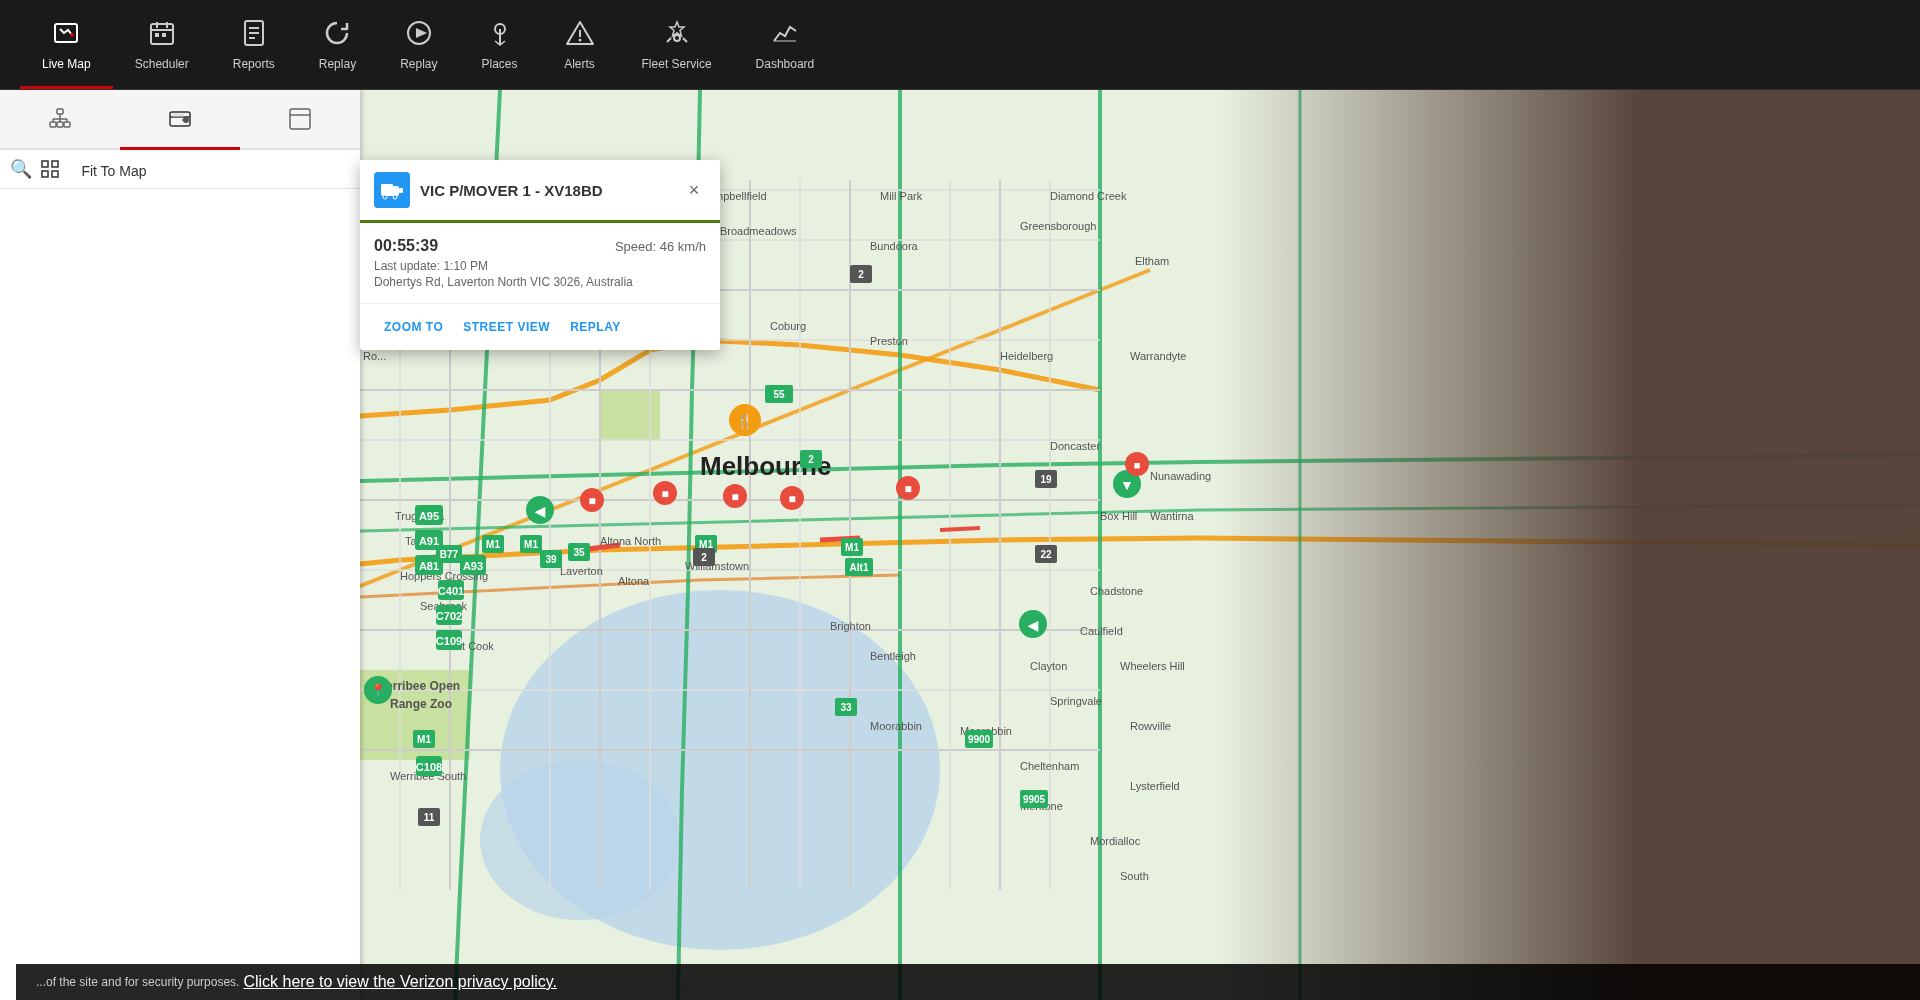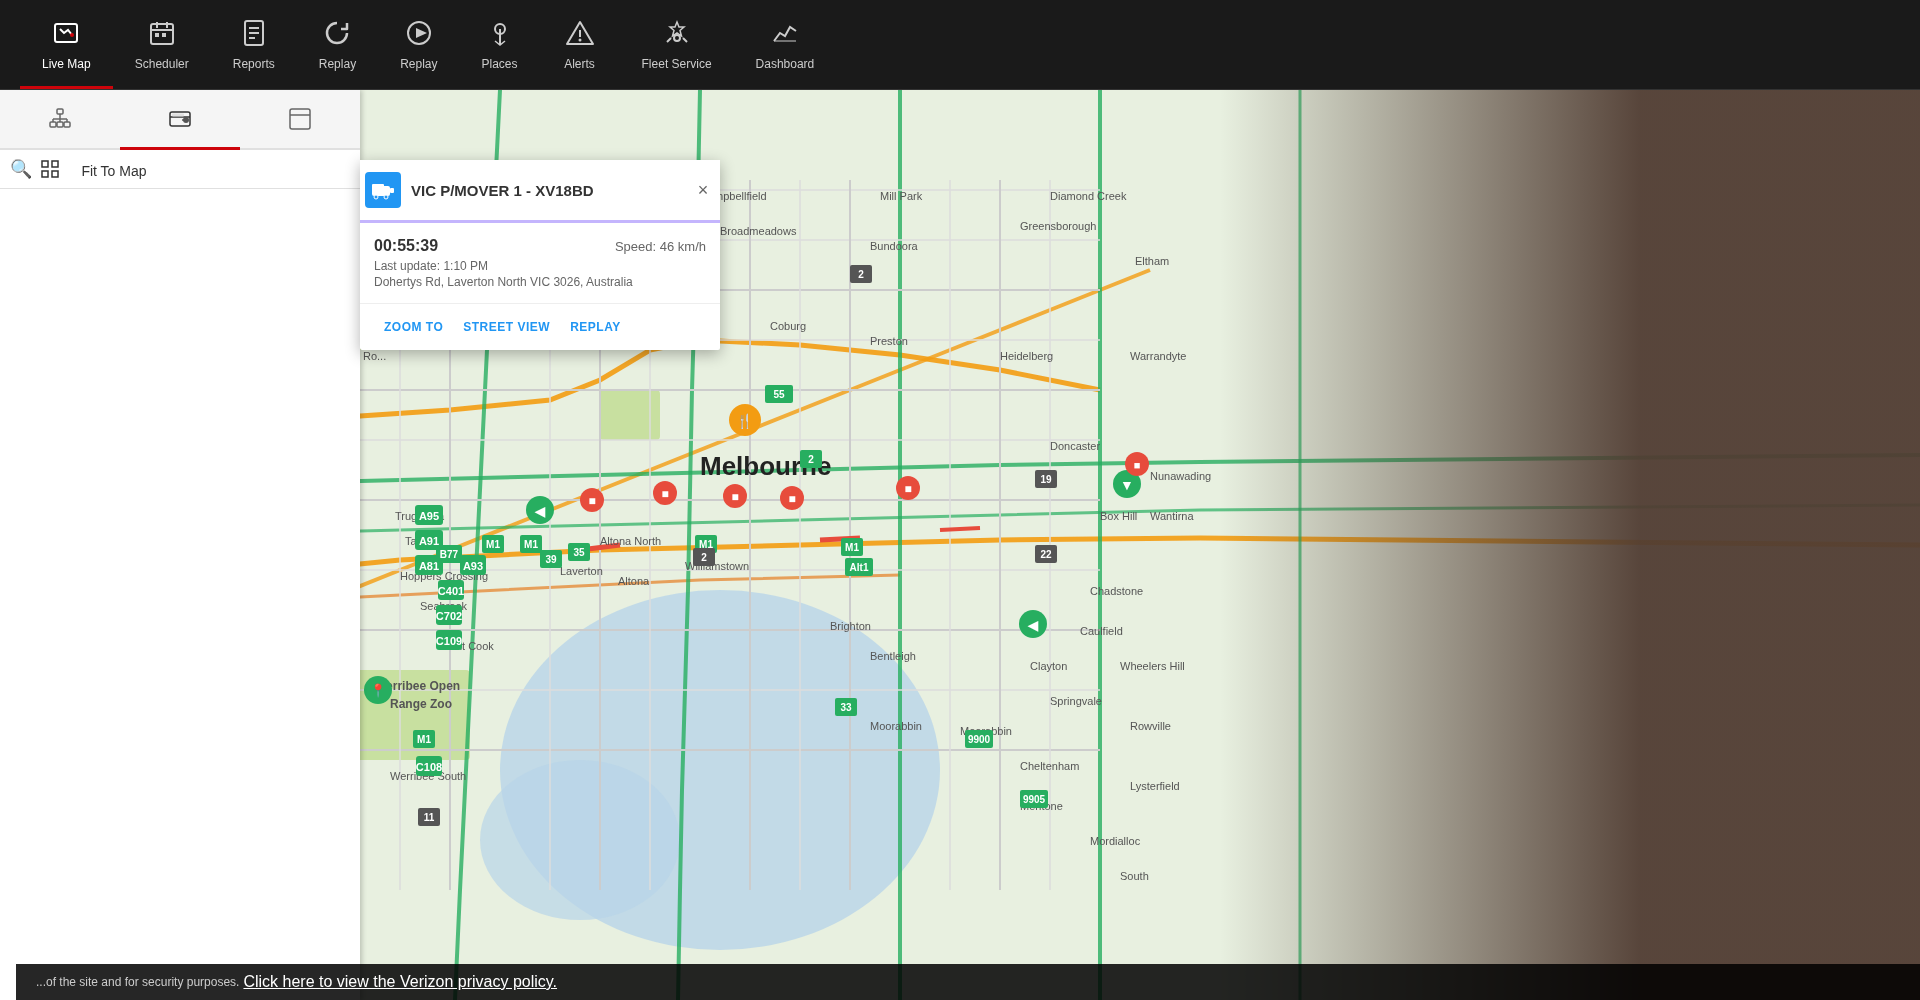--- a/index.html
+++ b/index.html
@@ -56,22 +56,22 @@
       background: #fff; border-bottom: 1px solid #e0e0e0;
     }
 
     
     #vehicle-popup {
       position: absolute; top: 70px; left: 360px; width: 360px;
       background: #fff; z-index: 20; box-shadow: 0 4px 15px rgba(0,0,0,0.3);
       border-radius: 2px;
     }
     .popup-header {
-      display: flex; align-items: center; padding: 12px 5px;
-      background: #fff; border-bottom: 3px solid #c4b5fd;
+      display: flex; align-items: center; padding: 12px 14px;
+      background: #fff; border-bottom: 3px solid #4d7c0f;
       position: relative;
     }
     .popup-vehicle-icon {
       width: 36px; height: 36px; background: #2196F3; border-radius: 4px;
       display: flex; align-items: center; justify-content: center; color: #fff; font-size: 20px;
       margin-right: 10px; flex-shrink: 0;
     }
     .popup-title { font-size: 15px; font-weight: bold; color: #333; flex: 1; }
     .popup-close {
       width: 24px; height: 24px; display: flex; align-items: center; justify-content: center;

